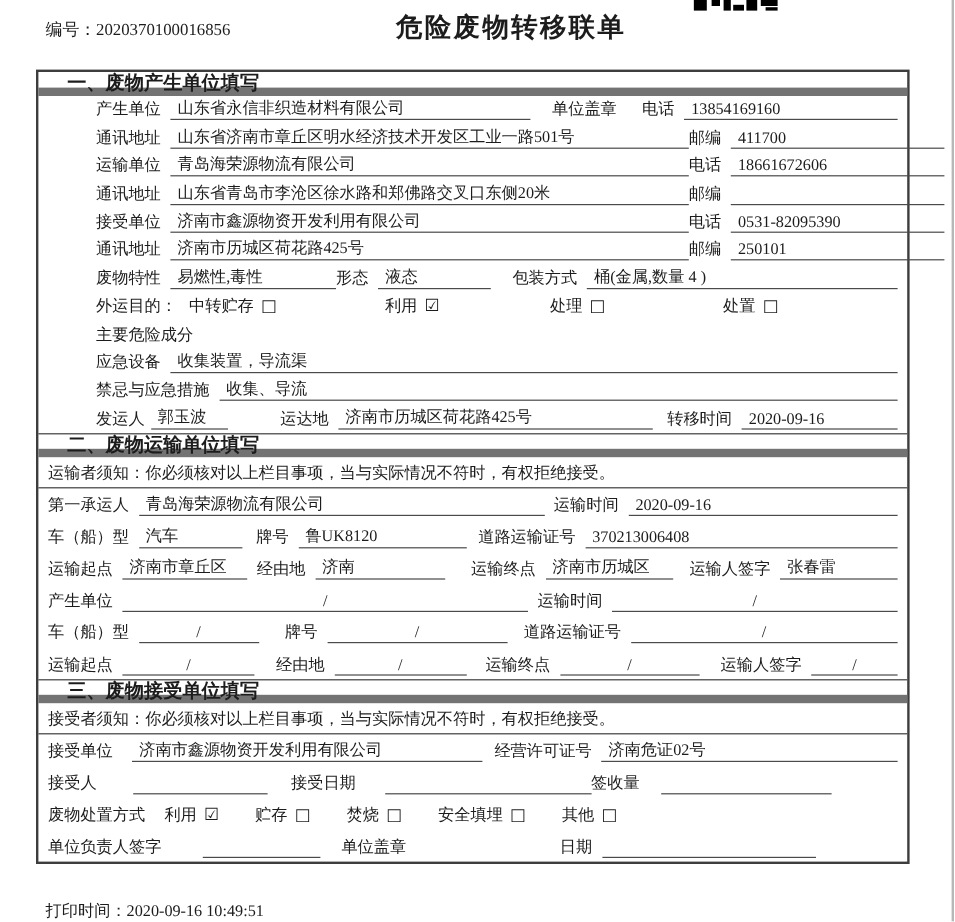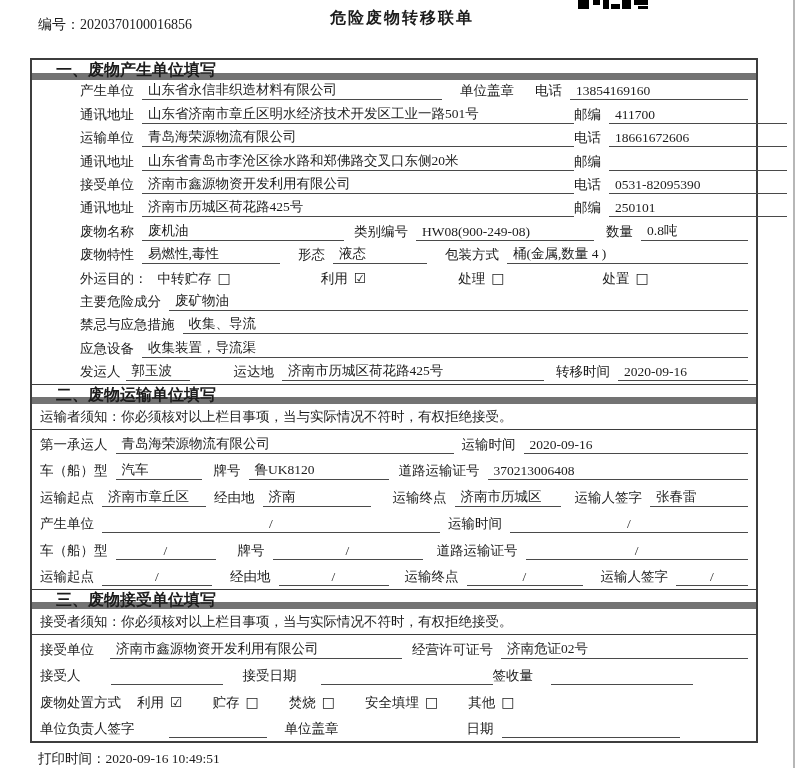--- a/index.html
+++ b/index.html
@@ -7,21 +7,21 @@
   body {
     position:relative;
     font-family:"Liberation Serif","DejaVu Serif",serif;
     color:#1c1c1c;
   }
   .page-edge { position:absolute; right:1px; top:0; bottom:0; width:2px; background:#b7b7b7; }
 
   
   .hdr { position:absolute; left:0; top:0; width:100%; height:52px; }
   .serial { position:absolute; left:38px; top:16px; font-size:14px; white-space:nowrap; }
-  .doc-title { position:absolute; left:330px; top:8px; font-size:16px; font-weight:bold; letter-spacing:2px; white-space:nowrap; }
+  .doc-title { position:absolute; left:330px; top:8px; font-size:22px; font-weight:bold; letter-spacing:2px; white-space:nowrap; }
   .qr { position:absolute; left:578px; top:0; width:72px; height:9px; }
 
   
   .tbl { position:absolute; left:30px; top:58px; width:728px; border:2px solid #3d3d3d; background:#fff; }
   .sec-h { height:20px; line-height:19px; font-weight:bold; padding:0 24px; font-size:16px; border-bottom:7px solid #737373; white-space:nowrap; }
   .bt { border-top:1px solid #3d3d3d; }
   .notice { height:26px; line-height:25px; padding:0 8px; border-bottom:1px solid #3d3d3d; font-size:13.5px; white-space:nowrap; }
   .row { display:flex; align-items:flex-end; padding:0 8px 3px 8px; font-size:13.5px; }
   .s1 .row { height:23.4px;padding-left:48px; }
   .s2 .row, .s3 .row { height:26.5px; }
@@ -86,53 +86,44 @@
       <span class="lb" style="margin-left:auto">电话</span>
       <span class="v" style="width:178px">0531-82095390</span>
     </div>
     <div class="row">
       <span class="lb">通讯地址</span>
       <span class="v" style="width:432px">济南市历城区荷花路425号</span>
       <span class="lb" style="margin-left:auto">邮编</span>
       <span class="v" style="width:178px">250101</span>
     </div>
     <div class="row">
-      <span class="lb">废物名称</span>
-      <span class="v" style="width:202px">废机油</span>
-      <span class="lb" style="margin-left:10px">类别编号</span>
-      <span class="v" style="width:178px">HW08(900-249-08)</span>
-      <span class="lb" style="margin-left:12px">数量</span>
-      <span class="v vf">0.8吨</span>
-    </div>
-    <div class="row">
       <span class="lb">废物特性</span>
       <span class="v" style="width:138px">易燃性,毒性</span>
-      <span class="lb" style="margin-left:18px">形态</span>
+      <span class="lb" style="">形态</span>
       <span class="v" style="width:94px">液态</span>
       <span class="lb" style="margin-left:18px">包装方式</span>
       <span class="v vf">桶(金属,数量 4 )</span>
     </div>
     <div class="row">
       <span class="lb">外运目的：</span>
       <span class="opt" style="margin-left:10px"><span>中转贮存</span><span class="ck">□</span></span>
       <span class="opt" style="margin-left:90px"><span>利用</span><span class="ck">☑</span></span>
       <span class="opt" style="margin-left:92px"><span>处理</span><span class="ck">□</span></span>
       <span class="opt" style="margin-left:98px"><span>处置</span><span class="ck">□</span></span>
     </div>
     <div class="row">
       <span class="lb">主要危险成分</span>
-      <span class="v vf">废矿物油</span>
+    </div>
+    <div class="row">
+      <span class="lb">应急设备</span>
+      <span class="v vf">收集装置，导流渠</span>
     </div>
     <div class="row">
       <span class="lb">禁忌与应急措施</span>
       <span class="v vf">收集、导流</span>
-    </div>
-    <div class="row">
-      <span class="lb">应急设备</span>
-      <span class="v vf">收集装置，导流渠</span>
     </div>
     <div class="row">
       <span class="lb">发运人</span>
       <span class="v" style="width:64px;margin-left:5px">郭玉波</span>
       <span class="lb" style="margin-left:44px">运达地</span>
       <span class="v" style="width:262px">济南市历城区荷花路425号</span>
       <span class="lb" style="margin-left:12px">转移时间</span>
       <span class="v vf">2020-09-16</span>
     </div>
   </div>

